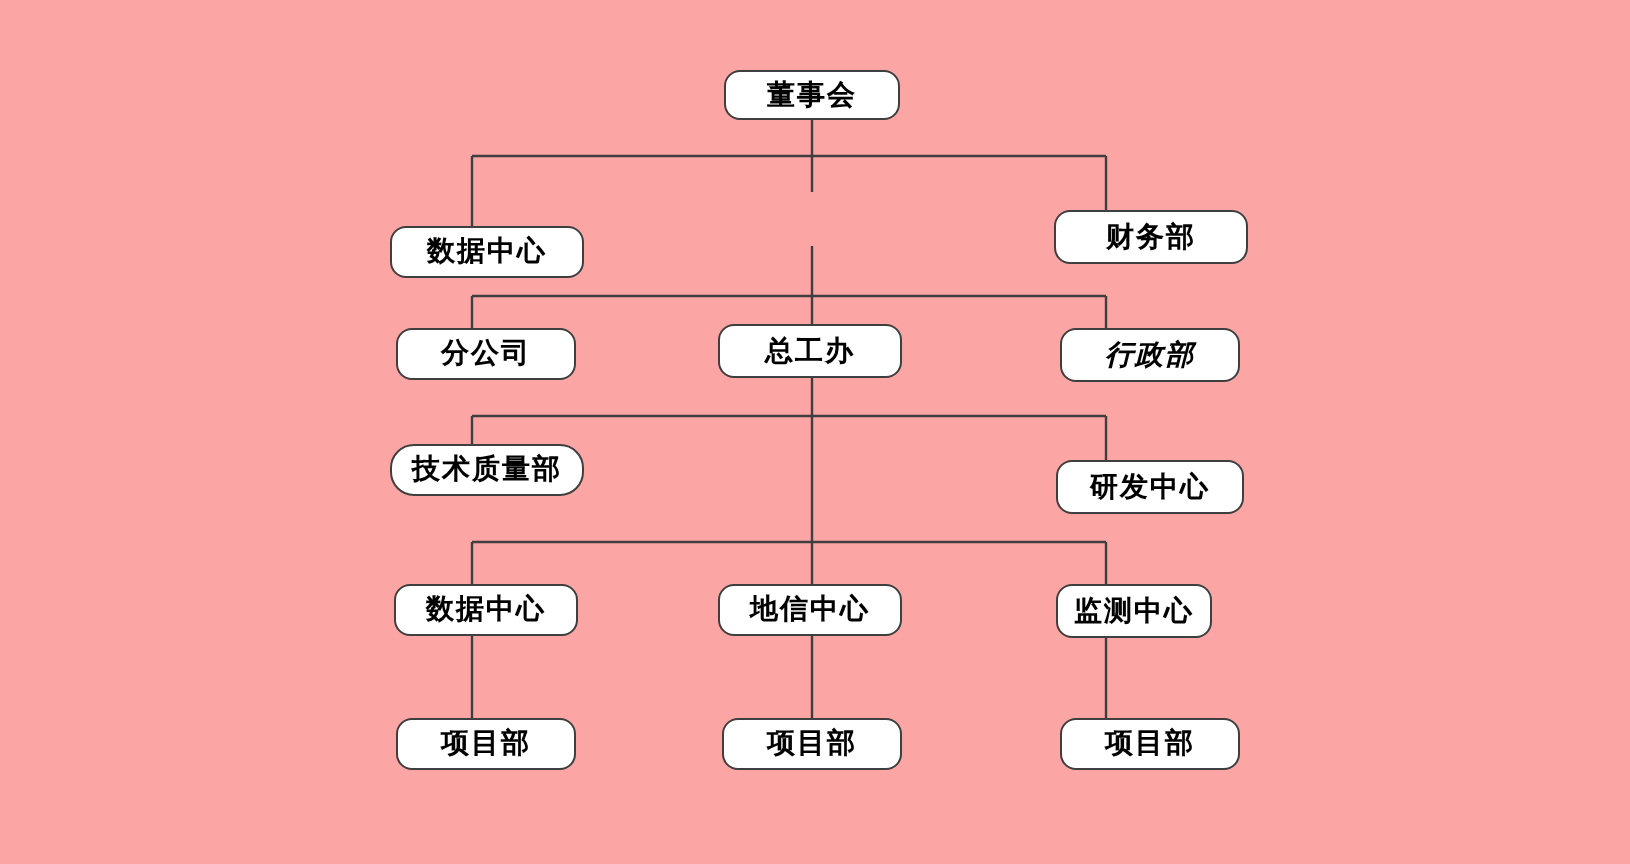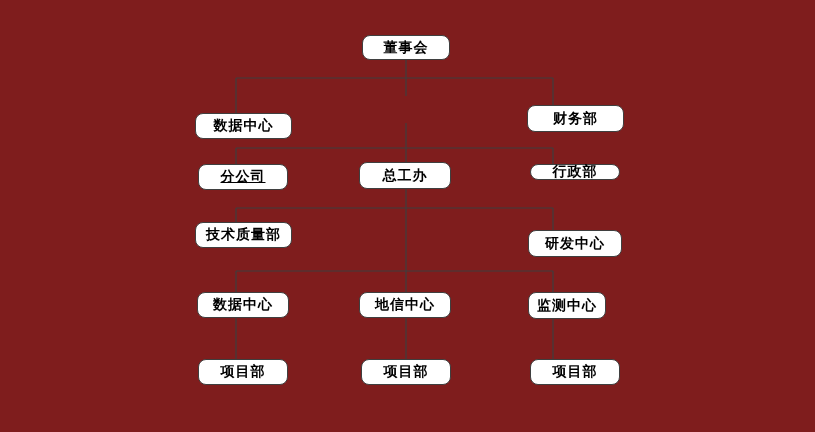--- a/index.html
+++ b/index.html
@@ -4,21 +4,21 @@
 <style>
   html, body {
     margin: 0;
     padding: 0;
     background: #ffffff;
   }
   .canvas {
     position: relative;
     width: 815px;
     height: 432px;
-    background: #7f1d1d;
+    background: #fca5a5;
     font-family: "Liberation Sans", "DejaVu Sans", sans-serif;
     overflow: hidden;
   }
   .connectors {
     position: absolute;
     left: 0;
     top: 0;
     width: 815px;
     height: 432px;
   }
@@ -76,33 +76,33 @@
 
 
   <div class="node" style="left:195px;top:113px;width:97px;height:26px;">
     <span class="node-label">数据中心</span>
   </div>
 
   <div class="node" style="left:527px;top:105px;width:97px;height:27px;">
     <span class="node-label">财务部</span>
   </div>
 
-  <div class="node" style="left:198px;top:164px;width:90px;height:26px;text-decoration:underline;">
+  <div class="node" style="left:198px;top:164px;width:90px;height:26px;">
     <span class="node-label">分公司</span>
   </div>
 
   <div class="node" style="left:359px;top:162px;width:92px;height:27px;font-family:Liberation Serif, serif;">
     <span class="node-label">总工办</span>
   </div>
 
-  <div class="node" style="left:530px;top:164px;width:90px;height:16px;">
+  <div class="node" style="left:530px;top:164px;width:90px;height:27px;font-style:italic;">
     <span class="node-label">行政部</span>
   </div>
 
-  <div class="node" style="left:195px;top:222px;width:97px;height:26px;">
+  <div class="node" style="left:195px;top:222px;width:97px;height:26px;border-radius:12px;">
     <span class="node-label">技术质量部</span>
   </div>
 
   <div class="node" style="left:528px;top:230px;width:94px;height:27px;">
     <span class="node-label">研发中心</span>
   </div>
 
   <div class="node" style="left:197px;top:292px;width:92px;height:26px;">
     <span class="node-label">数据中心</span>
   </div>

